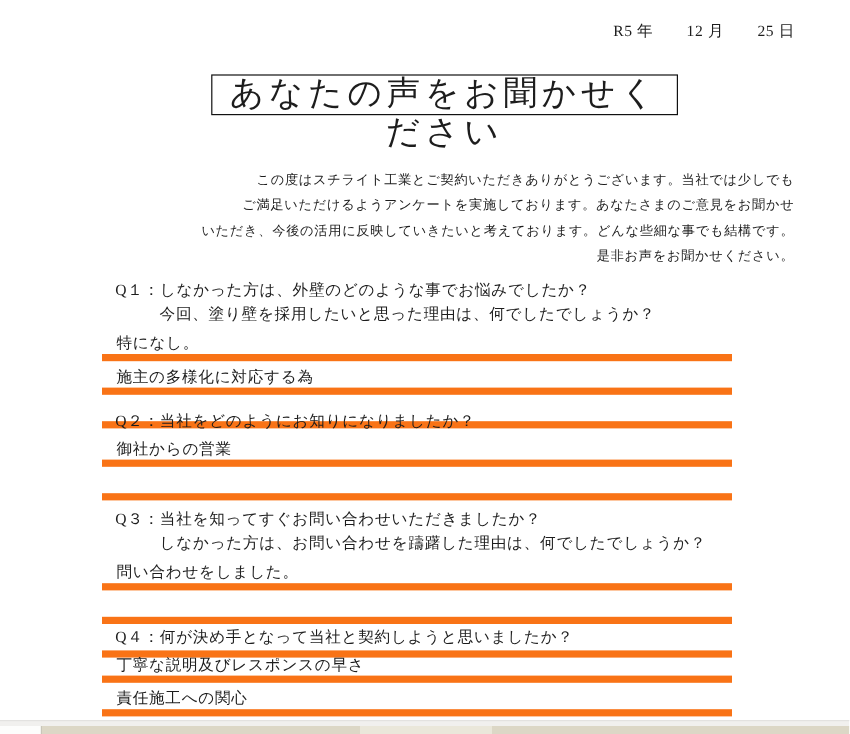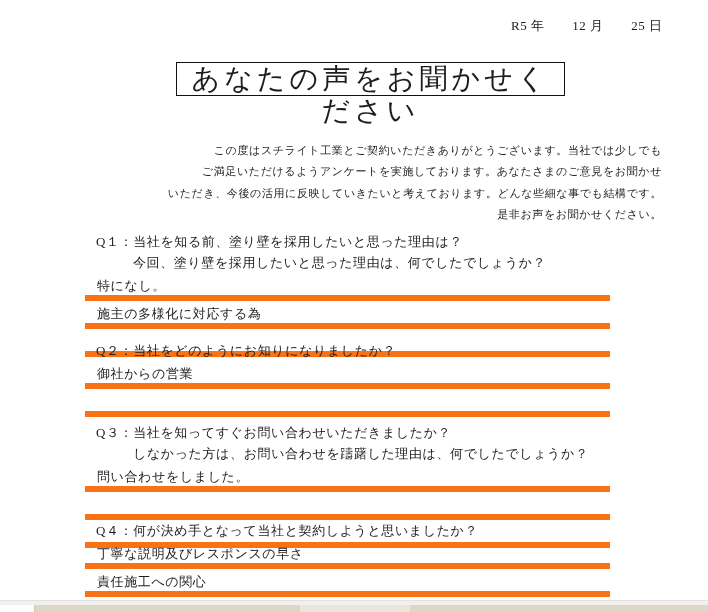--- a/index.html
+++ b/index.html
@@ -25,21 +25,21 @@
   .intro { position:absolute; left:96px; top:140px; width:566px; font-size:11px; letter-spacing:0.6px;text-align:right; }
   .intro-line { height:21.3px; line-height:21.3px; white-space:nowrap; }
 
   
   .q-block { position:absolute; left:85px; width:525px; font-size:13px; letter-spacing:0.6px; }
   #q1 { top:231px; }
   #q2 { top:340px; }
   #q3 { top:422px; }
   #q4 { top:520px; }
   .q-line { height:21px; line-height:21px; padding-left:11px; white-space:nowrap; }
-  .q-line.cont { padding-left:48px; }
+  .q-line.cont { padding-left:48px;font-family:Liberation Mono, monospace; }
   .answer-line { position:relative; height:22px; border-bottom:6px solid #f97316; }
   .answer-line.short { height:19px; }
   .answer-text { position:absolute; left:12px; bottom:2px; line-height:15px; white-space:nowrap; }
 
   
   .strip-gray {
     position:absolute; left:0; top:600px; width:708px; height:5px;
     background:#f1f0ee; border-top:1px solid #e3e2e0; box-sizing:border-box;
   }
   .taskbar { position:absolute; left:0; top:605px; width:708px; height:7px; background:#dcd7c6; }
@@ -63,21 +63,21 @@
 
   <div class="intro">
     <div class="intro-line">この度はスチライト工業とご契約いただきありがとうございます。当社では少しでも</div>
     <div class="intro-line">ご満足いただけるようアンケートを実施しております。あなたさまのご意見をお聞かせ</div>
     <div class="intro-line">いただき、今後の活用に反映していきたいと考えております。どんな些細な事でも結構です。</div>
     <div class="intro-line">是非お声をお聞かせください。</div>
   </div>
 
   <div class="q-block" id="q1">
     <div class="q-line">
-      <span>Q１：</span><span>当社を知る前、塗り壁を採用したいと思った理由は？</span>
+      <span>Q１：</span><span>しなかった方は、外壁のどのような事でお悩みでしたか？</span>
     </div>
     <div class="q-line cont">今回、塗り壁を採用したいと思った理由は、何でしたでしょうか？</div>
     <div class="answer-line">
       <span class="answer-text">特になし。</span>
     </div>
     <div class="answer-line">
       <span class="answer-text">施主の多様化に対応する為</span>
     </div>
     <div class="answer-line">
       <span class="answer-text"></span>

